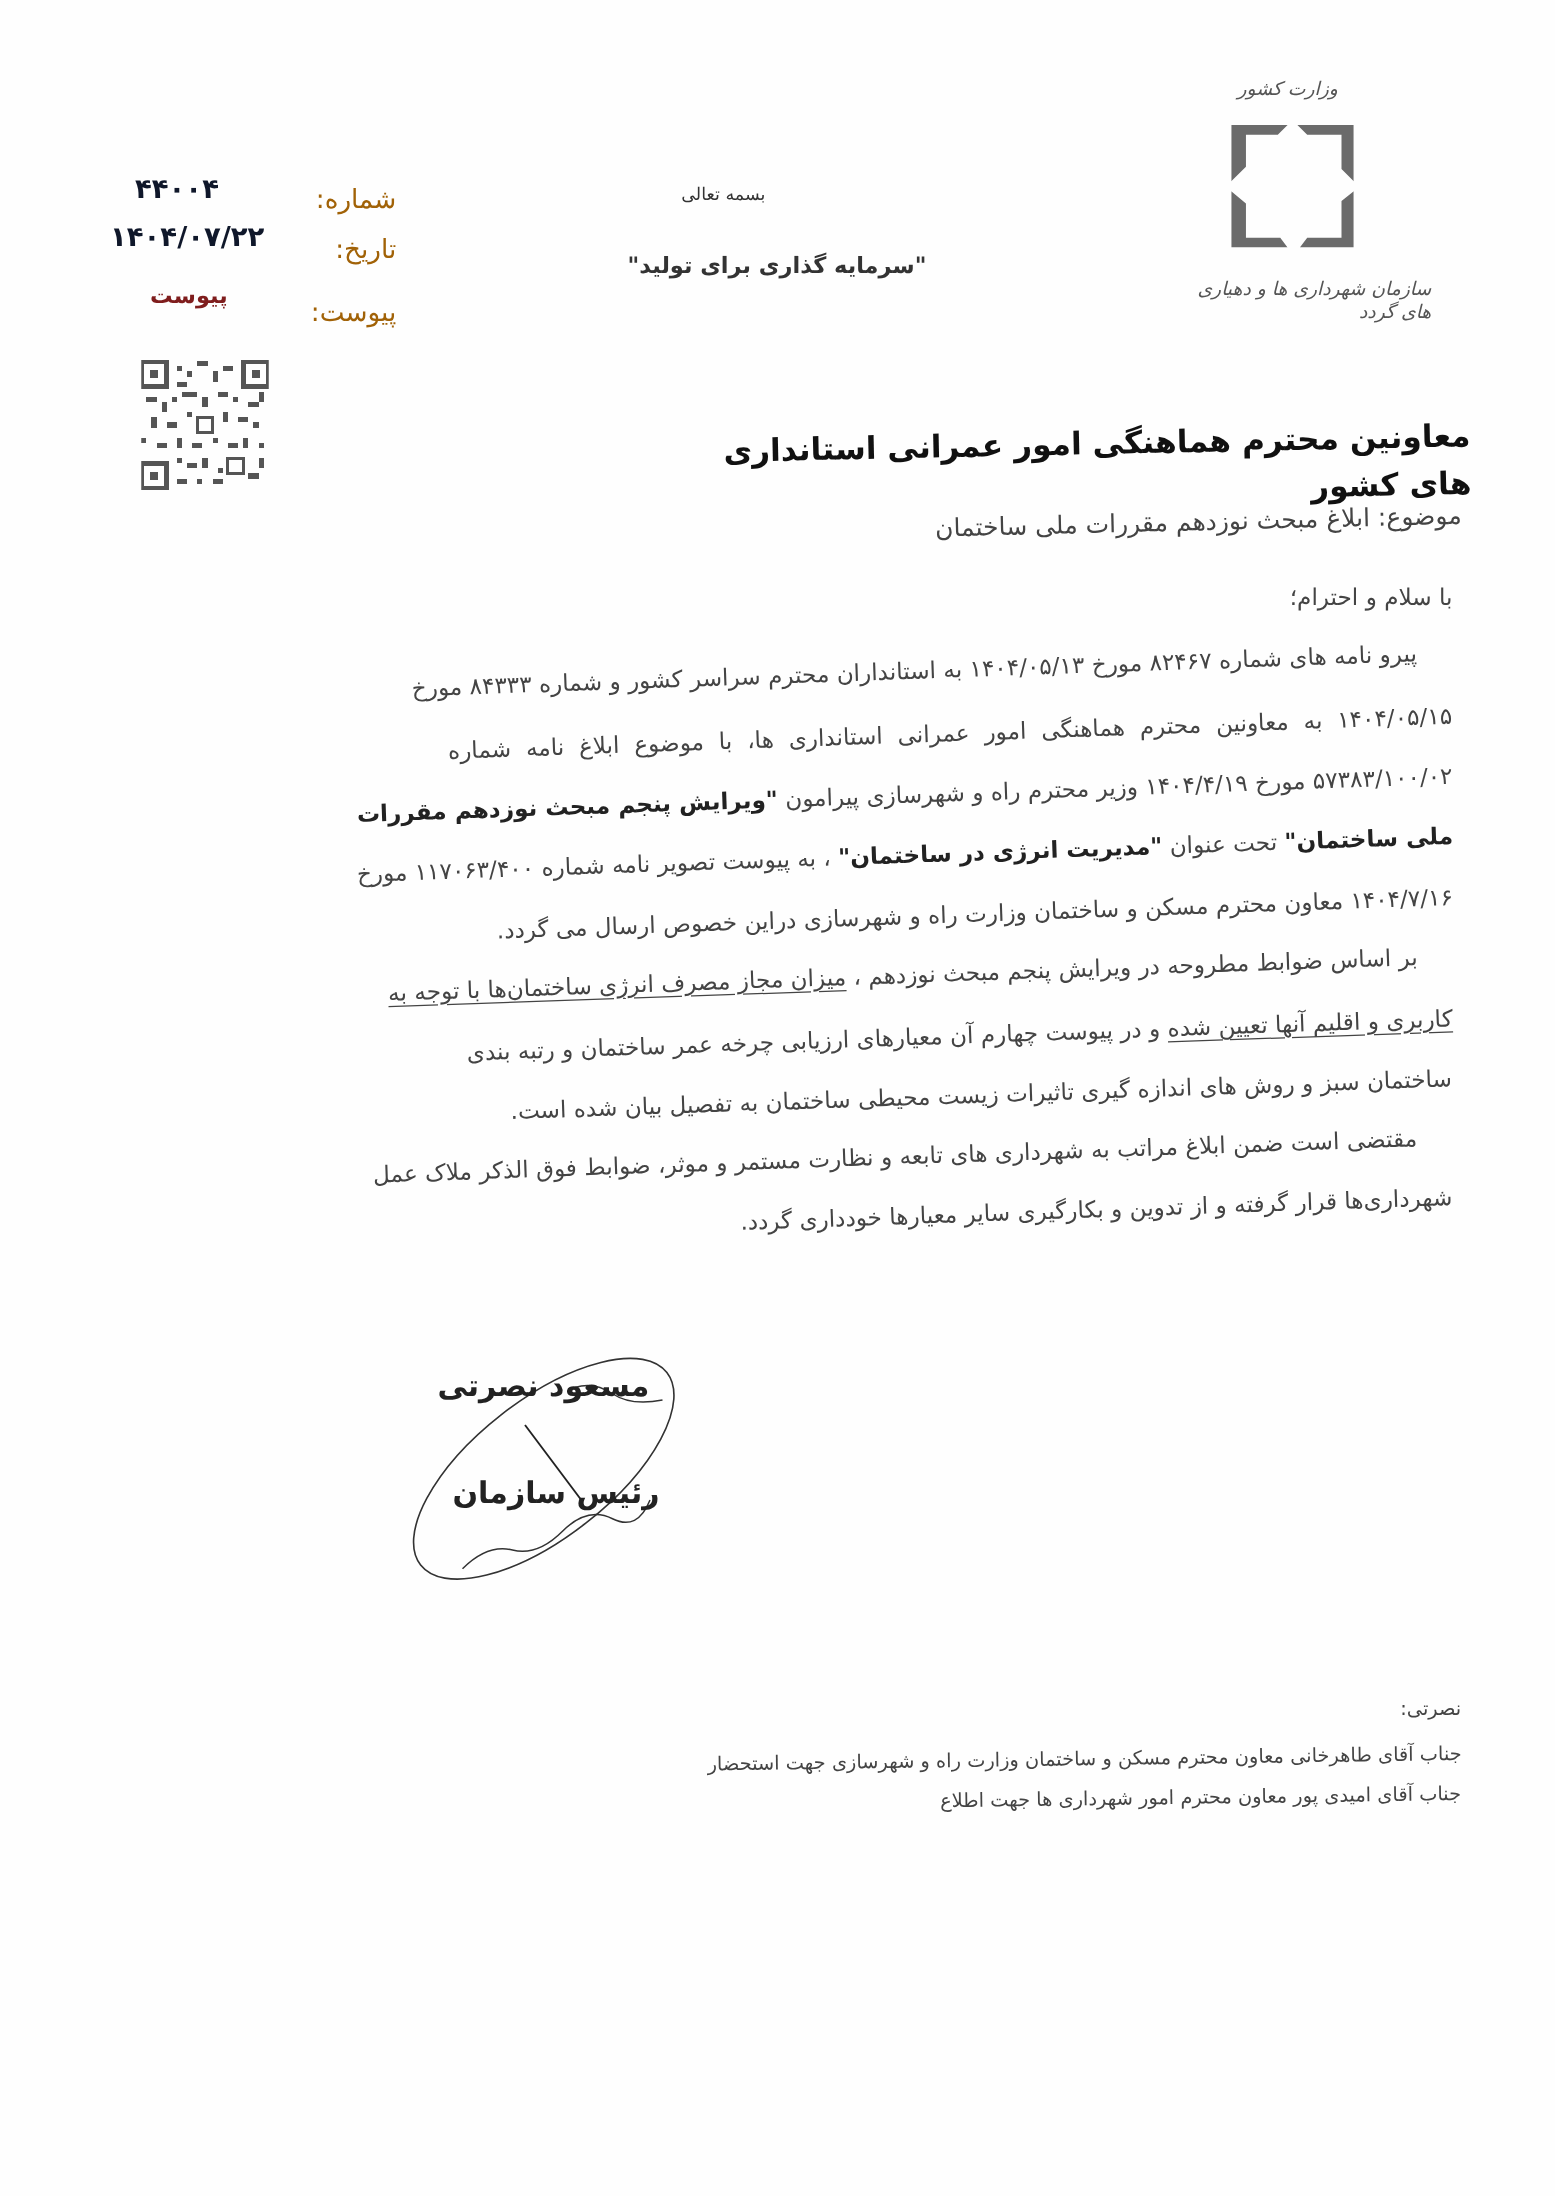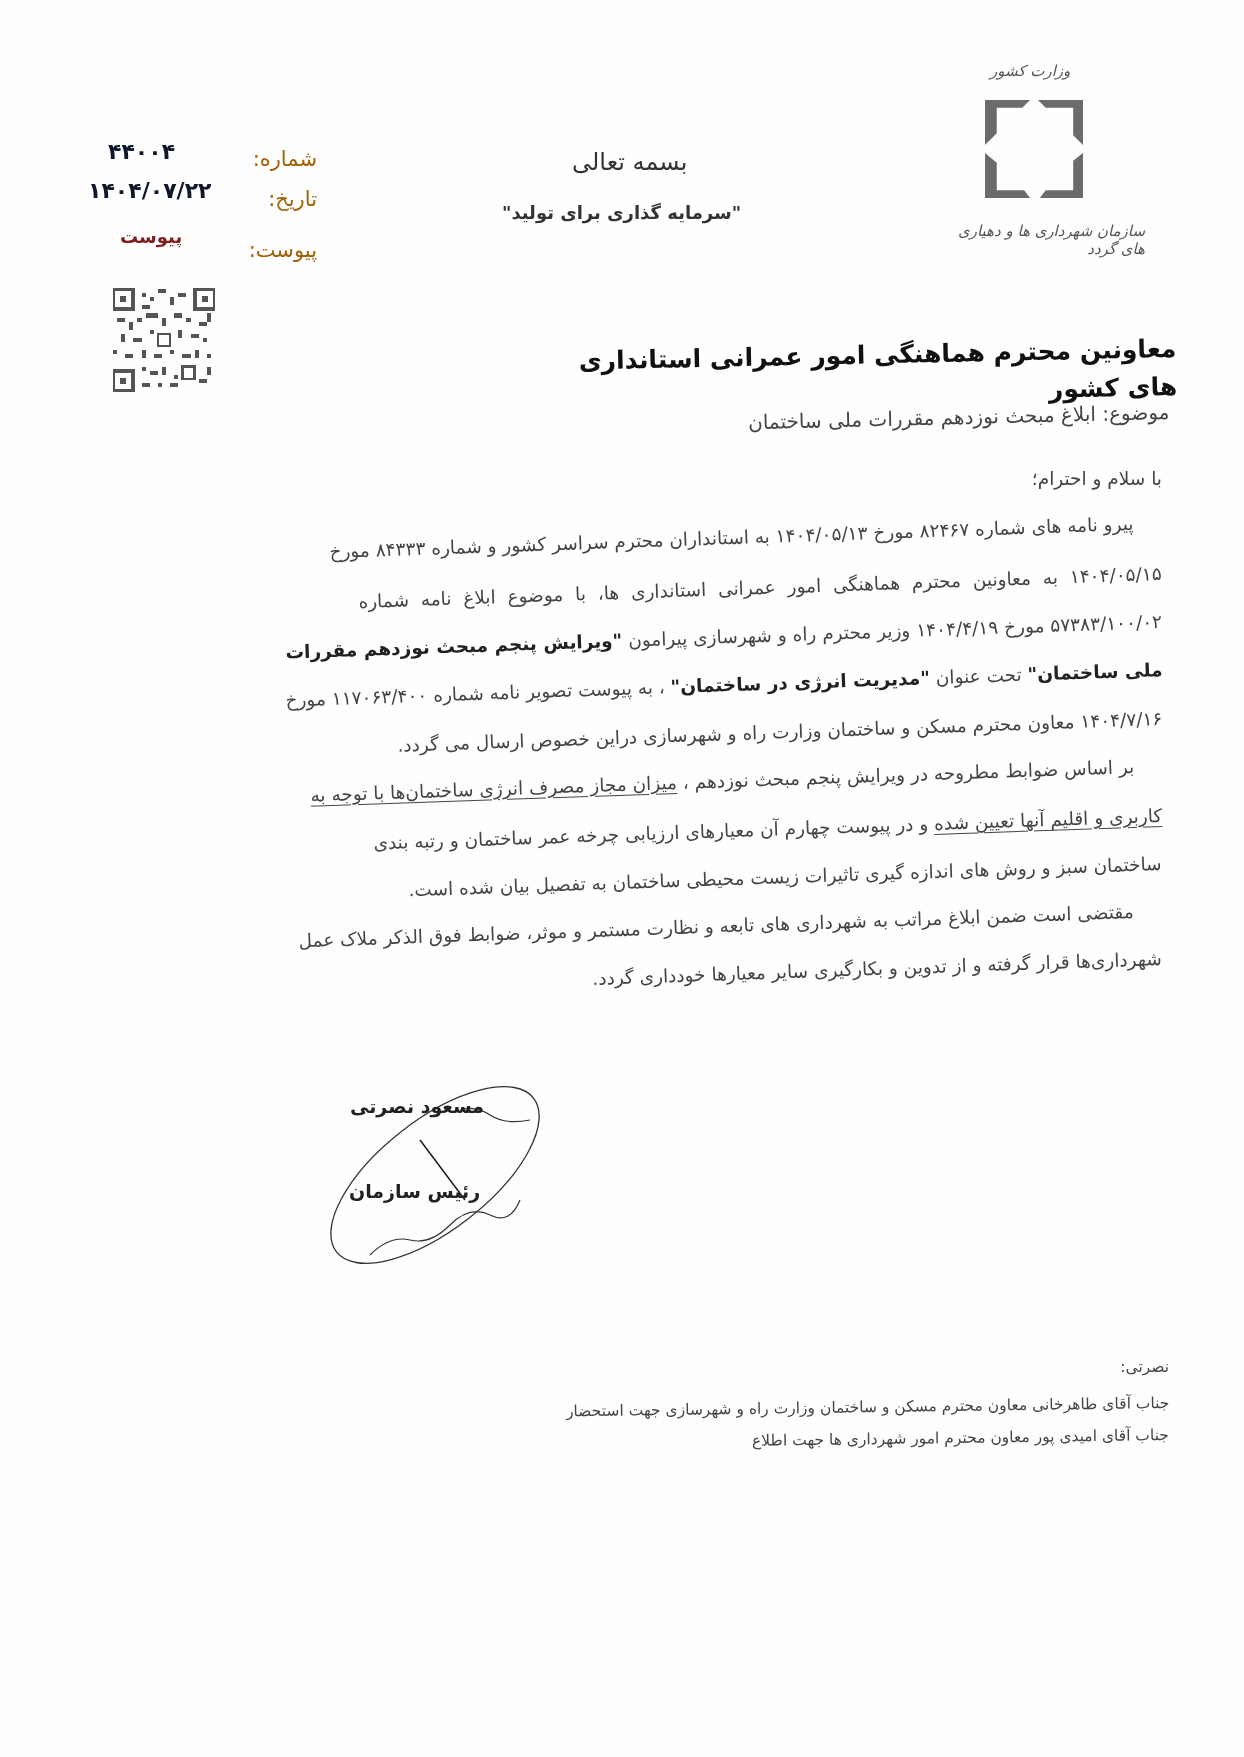--- a/index.html
+++ b/index.html
@@ -2,32 +2,32 @@
 <html><head>
 <meta charset="utf-8">
 <style>
   html, body { margin:0; padding:0; background:#fefefe; }
   body { width:1244px; height:1757px; position:relative; overflow:hidden;
          font-family:"DejaVu Sans", sans-serif; color:#2a2a2a; }
   .abs { position:absolute; }
   .rtl { direction:rtl; text-align:right; unicode-bidi:embed; }
   .meta-label { font-size:21px; color:#a16207; }
   .meta-val { font-size:22px; color:#0f172a; font-weight:bold; letter-spacing:1px; direction:ltr; }
-  .header-title { font-size:24px; color:#333;margin-left:27px; }
+  .header-title { font-size:14px; color:#333; }
   .slogan { font-size:18px; font-weight:bold; color:#333; }
   .recipient { font-size:25px; font-weight:bold; color:#111; line-height:38px; }
   .subject { font-size:20px; color:#444; }
   .body-text { font-size:18.5px; color:#444; line-height:38px; }
   .body-line { position:absolute; white-space:nowrap; transform-origin:right center; }
   .bold { font-weight:bold; color:#222; }
   .ul { text-decoration:underline; text-underline-offset:4px; }
   .logo { position:absolute; left:985px; top:100px; width:98px; height:98px; }
   .logo-org { font-size:15px; font-style:italic; color:#555; }
   .qr { position:absolute; left:113px; top:288px; width:102px; height:104px; }
-  .sig-name { font-size:19px; font-weight:bold; color:#222; }
+  .sig-name { font-size:24px; font-weight:bold; color:#222; }
   .cc { font-size:15.5px; color:#444; line-height:30px; }
   .seal { position:absolute; left:310px; top:1075px; width:250px; height:210px; }
 </style>
 </head>
 <body>
 
 <div class="abs rtl" style="left:990px; top:62px; font-size:15px; color:#555; font-style:italic;">وزارت کشور</div>
 <svg class="logo" viewBox="0 0 100 100">
   <g fill="#6b6b6b">
     <polygon points="0,0 46,0 38,8 12,8 12,34 0,46"></polygon>
@@ -135,17 +135,17 @@
 <div class="body-line rtl body-text" style="right:110px; top:893px; transform:rotate(-2deg);">مقتضی است ضمن ابلاغ مراتب به شهرداری های تابعه و نظارت مستمر و موثر، ضوابط فوق الذکر ملاک عمل</div>
 <div class="body-line rtl body-text" style="right:82px; top:940px; transform:rotate(-2deg);">شهرداری‌ها قرار گرفته و از تدوین و بکارگیری سایر معیارها خودداری گردد.</div>
 
 <svg class="seal" viewBox="0 0 250 210">
   <ellipse cx="125" cy="100" rx="125" ry="55" transform="rotate(-38 125 100)" fill="none" stroke="#333" stroke-width="1.3"></ellipse>
   <line x1="110" y1="65" x2="155" y2="125" stroke="#222" stroke-width="1.5"></line>
   <path d="M60 180 Q 80 160 100 165 T 140 150 T 180 140 T 210 125" fill="none" stroke="#333" stroke-width="1.2"></path>
   <path d="M150 35 Q 165 30 180 40 T 220 45" fill="none" stroke="#333" stroke-width="1.2"></path>
 </svg>
 <div class="abs rtl sig-name" style="left:350px; top:1095px;">مسعود نصرتی</div>
-<div class="abs rtl sig-name" style="left:349px; top:1180px;">رئیس سازمان</div>
+<div class="abs rtl sig-name" style="left:362px; top:1180px;">رئیس سازمان</div>
 
 <div class="abs rtl cc" style="right:75px; top:1352px;">نصرتی:</div>
 <div class="abs rtl cc" style="right:75px; top:1388px; white-space:nowrap; transform:rotate(-0.8deg); transform-origin:right center;">جناب آقای طاهرخانی معاون محترم مسکن و ساختمان وزارت راه و شهرسازی جهت استحضار</div>
 <div class="abs rtl cc" style="right:75px; top:1420px; white-space:nowrap; transform:rotate(-0.8deg); transform-origin:right center;">جناب آقای امیدی پور معاون محترم امور شهرداری ها جهت اطلاع</div>
 
 </body></html>

